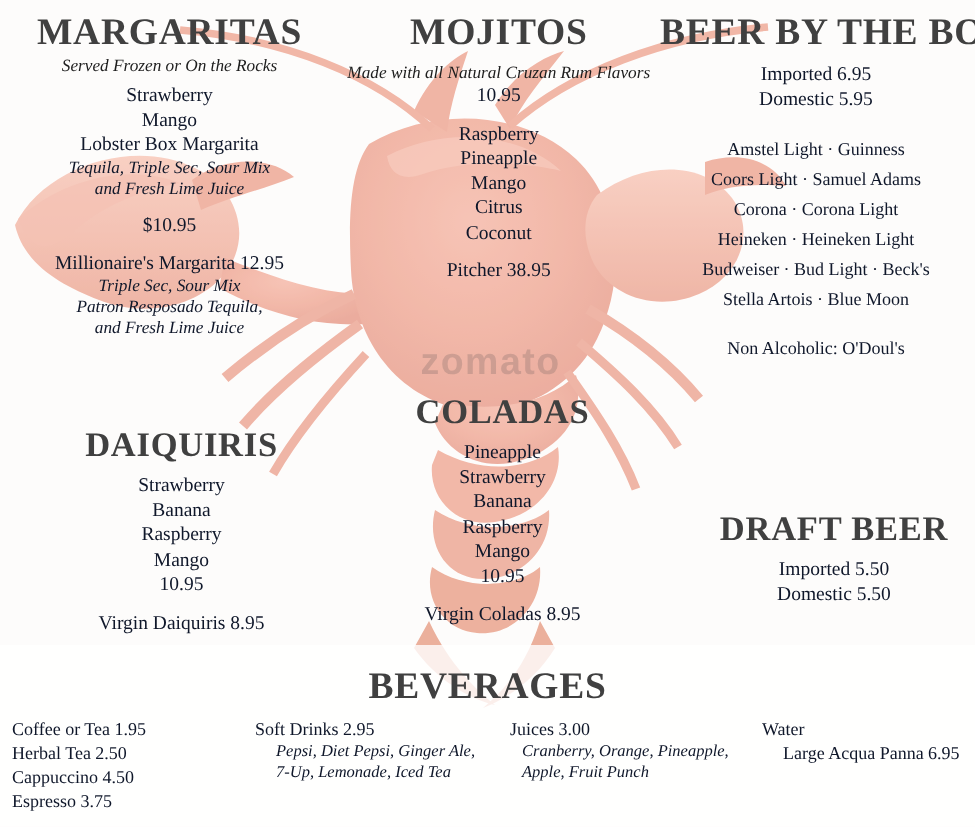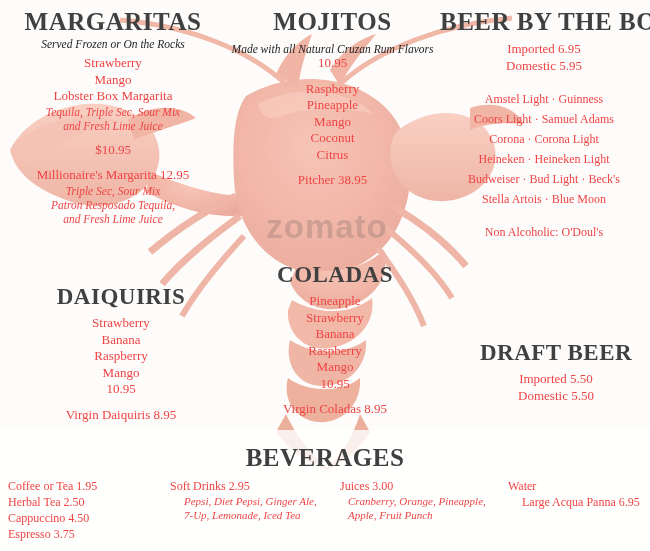--- a/index.html
+++ b/index.html
@@ -26,25 +26,25 @@
     position: absolute;
     left: 0;
     top: 0;
     width: 650px;
     height: 551px;
     pointer-events: none;
   }
   .watermark {
     position: absolute;
     left: 232px;
-    top: 212px;
+    top: 226px;
     width: 190px;
     height: 30px;
     font-family: "Liberation Sans", sans-serif;
-    font-size: 33px;
+    font-size: 25px;
     font-weight: bold;
     letter-spacing: 1px;
     color: rgba(150, 120, 115, 0.38);
     text-align: center;
     line-height: 30px;
     pointer-events: none;
   }
   
   .section {
     position: absolute;
@@ -63,21 +63,21 @@
   }
   .sub {
     font-style: italic;
     font-size: 11.5px;
     color: #1d1d1d;
     margin-top: 2px;
   }
   .line {
     font-size: 13px;
     line-height: 16.5px;
-    color: #ef4444;
+    color: #0f172a;
     white-space: nowrap;
   }
   .line.sm {
     font-size: 12px;
     line-height: 15px;
   }
   .line.it {
     font-style: italic;
     font-size: 11.5px;
     line-height: 14px;
@@ -196,22 +196,22 @@
 
   <div class="section" style="left:230px; top:8px; width:205px;">
     <div class="head big">MOJITOS</div>
     <div class="gap-sm"></div>
     <div class="sub">Made with all Natural Cruzan Rum Flavors</div>
     <div class="line">10.95</div>
     <div class="gap"></div>
     <div class="line">Raspberry</div>
     <div class="line">Pineapple</div>
     <div class="line">Mango</div>
+    <div class="line">Citrus</div>
     <div class="line">Coconut</div>
-    <div class="line">Citrus</div>
     <div class="gap"></div>
     <div class="line">Pitcher  38.95</div>
   </div>
 
   <div class="section" style="left:240px; top:262px; width:190px;">
     <div class="head">COLADAS</div>
     <div class="gap-sm"></div>
     <div class="line">Pineapple</div>
     <div class="line">Strawberry</div>
     <div class="line">Banana</div>

